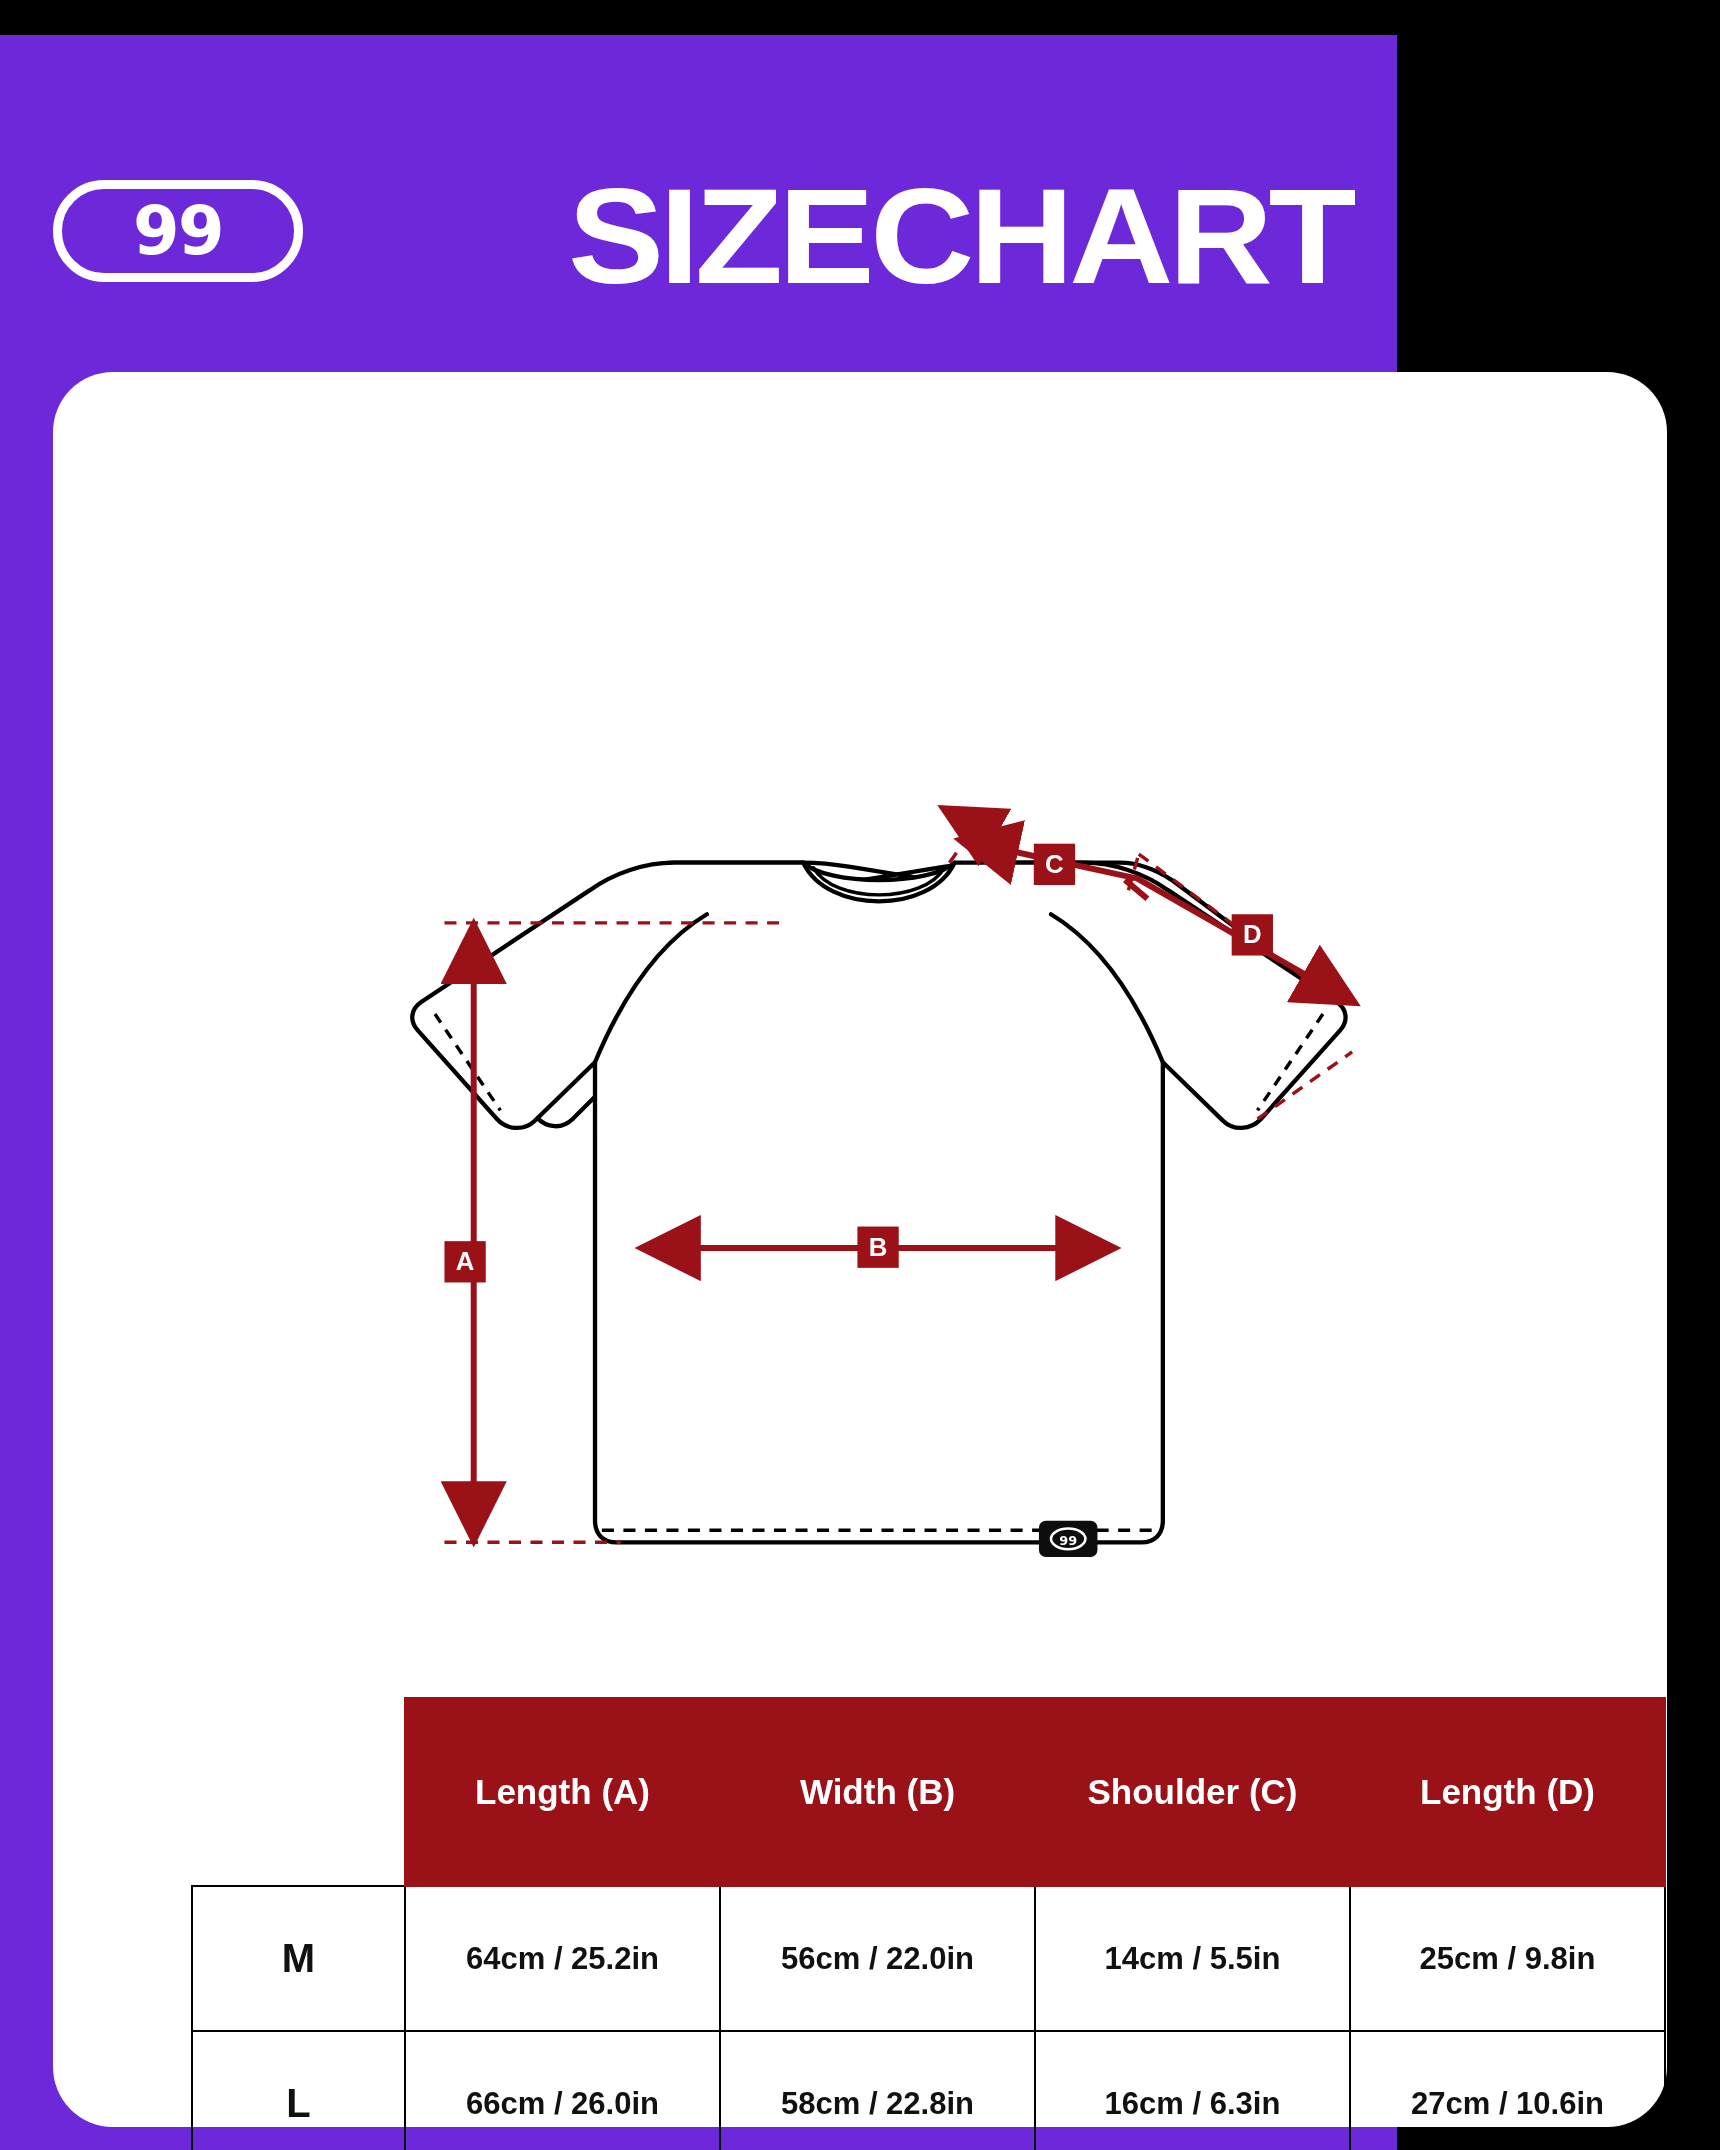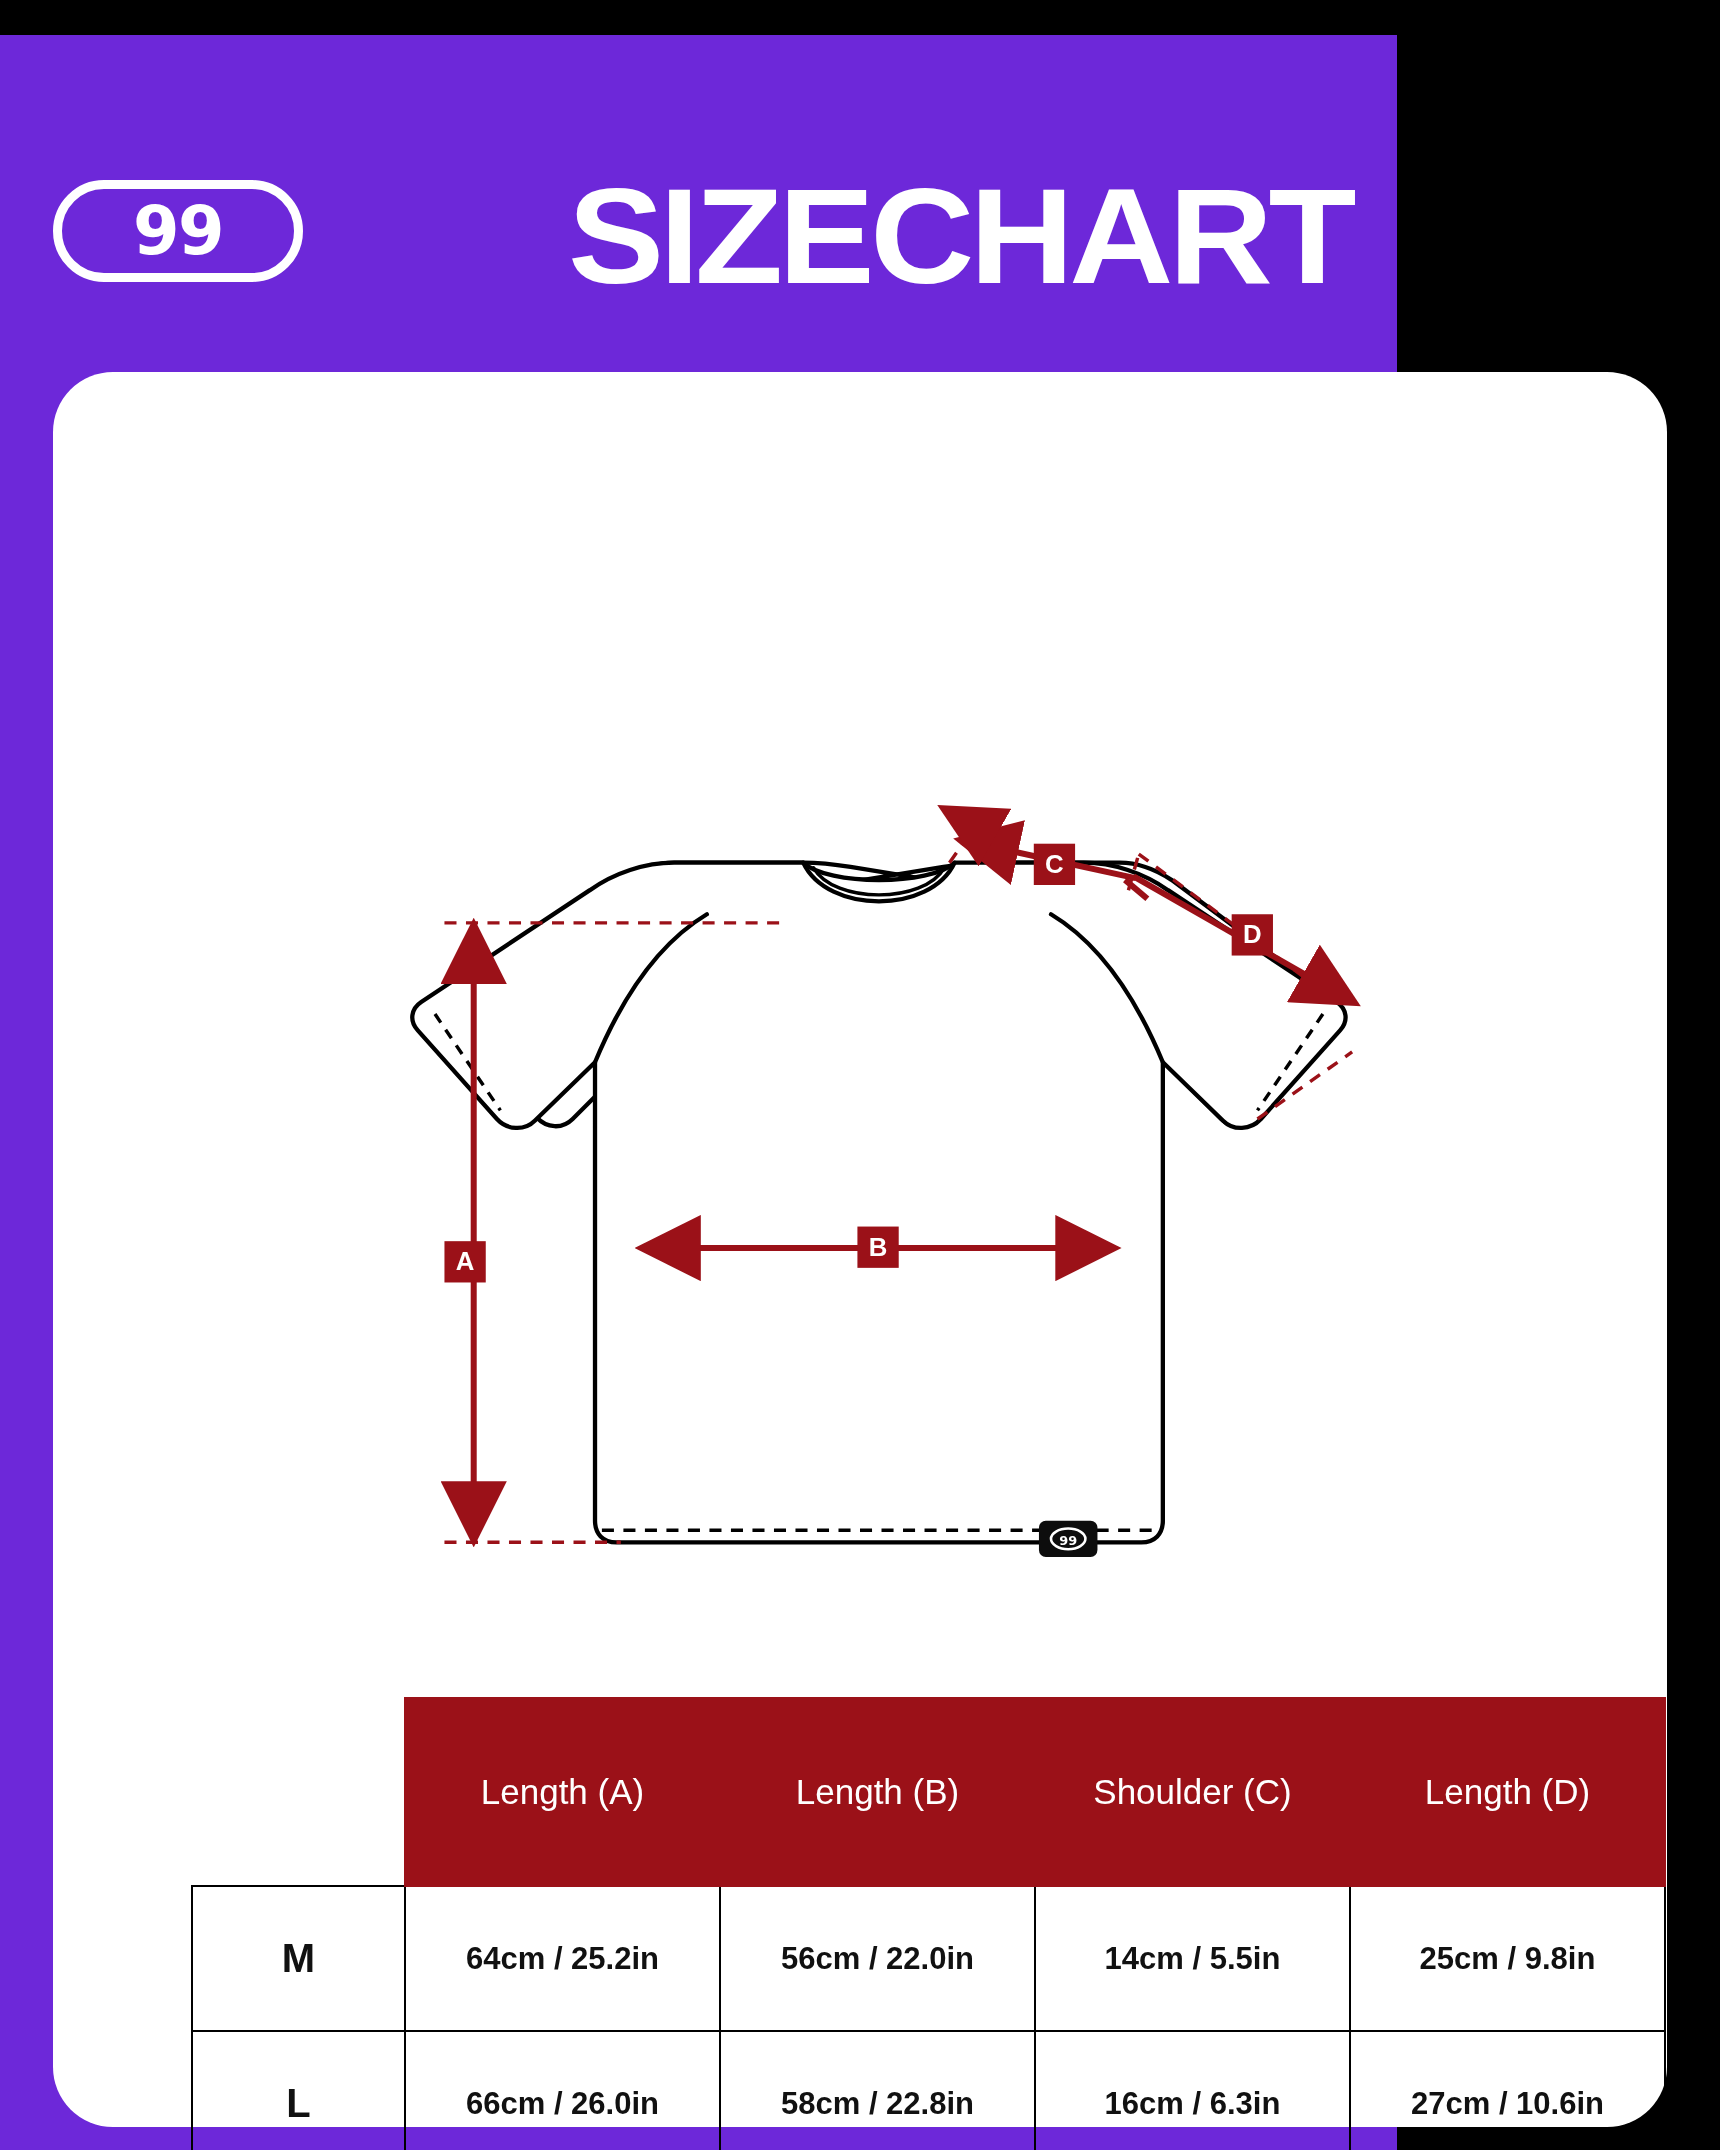--- a/index.html
+++ b/index.html
@@ -97,21 +97,21 @@
   }
   table.size-table th, table.size-table td {
     border: 2.6px solid #000000;
     text-align: center;
     vertical-align: middle;
   }
   table.size-table thead th {
     background: #9b1118;
     color: #ffffff;
     font-size: 35px;
-    font-weight: 400;
+    font-weight: 700;
     height: 188px;
     border-color: #9b1118;
     line-height: 1.1;
     padding: 5.2px 8.6px;
   }
   table.size-table thead th.corner {
     background: #ffffff;
     border: none;
   }
   table.size-table tbody td {
@@ -297,21 +297,21 @@
           <col class="c-size">
             <col class="c-col">
             <col class="c-col">
             <col class="c-col">
             <col class="c-col">
         </colgroup>
         <thead>
           <tr>
             <th class="corner"></th>
             <th>Length (A)</th>
-            <th>Length (B)</th>
+            <th>Width (B)</th>
             <th>Shoulder (C)</th>
             <th>Length (D)</th>
           </tr>
         </thead>
         <tbody>
           <tr>
             <td class="size-label">M</td>
             <td>64cm / 25.2in</td>
             <td>56cm / 22.0in</td>
             <td>14cm / 5.5in</td>

